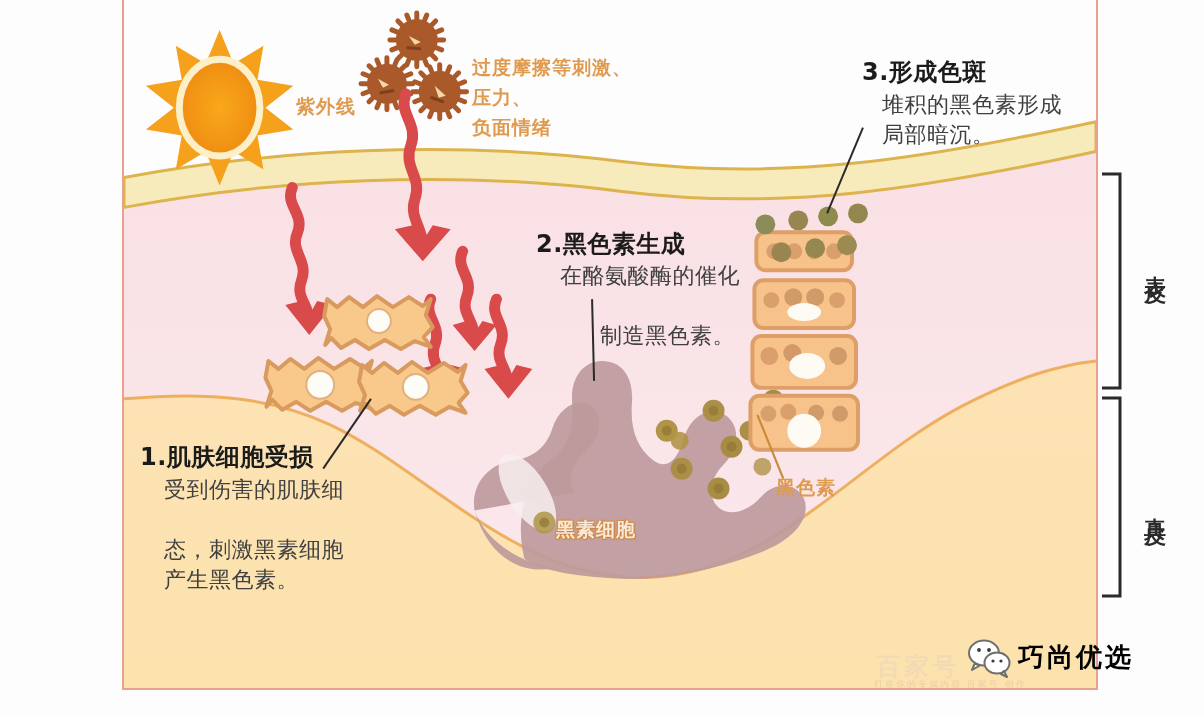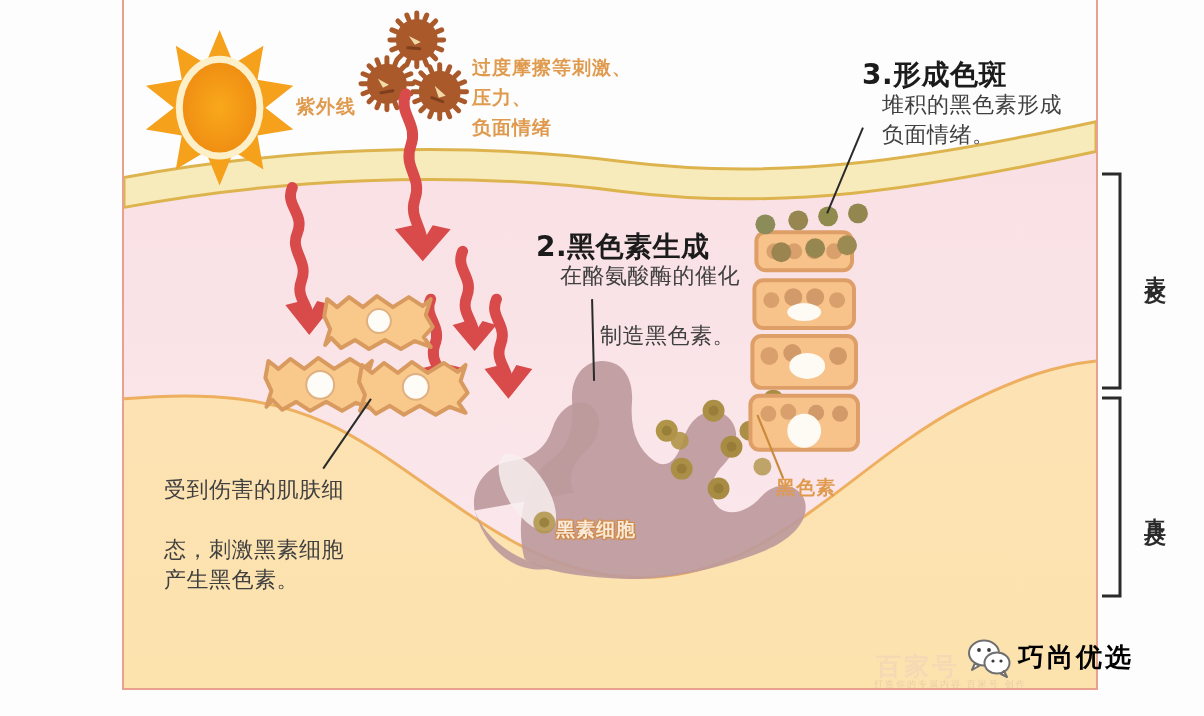--- a/index.html
+++ b/index.html
@@ -11,21 +11,21 @@
     overflow:hidden;position:relative;
   }
   #stage{position:absolute;left:0;top:0;width:1204px;height:716px;}
   .fig-frame{
     position:absolute;left:122px;top:0px;width:976px;height:690px;
     border:2px solid #e8a18e;border-top:none;box-sizing:border-box;
     overflow:hidden;background:#fdfdfd;
   }
   .svg-layer{position:absolute;left:0;top:0;width:100%;height:100%;}
   .txt{position:absolute;white-space:pre;line-height:1.22;}
-  .step-title{font-weight:bold;color:#1b1b1b;font-size:28px;letter-spacing:.5px;}
+  .step-title{font-weight:bold;color:#1b1b1b;font-size:24px;letter-spacing:.5px;}
   .step-body{color:#404040;font-size:22px;letter-spacing:.5px;}
   .orange-label{color:#e09a4e;font-weight:bold;font-size:19px;letter-spacing:1px;}
   .side-label{color:#2a2a2a;font-size:22px;font-weight:bold;writing-mode:vertical-rl;letter-spacing:6px;}
   .melano-label{
     font-size:19px;font-weight:bold;color:#fdf3e2;letter-spacing:1px;
     text-shadow:0 0 2px #d98a3c,1px 1px 1px #c97a2e,-1px 1px 1px #d98a3c,
                 1px -1px 1px #d98a3c,-1px -1px 1px #d98a3c;
     opacity:.9;
   }
   .wm-baijia{
@@ -311,22 +311,23 @@
     <div class="txt orange-label" style="left:348px;top:56px;">过度摩擦等刺激、</div>
     <div class="txt orange-label" style="left:348px;top:86px;">压力、</div>
     <div class="txt orange-label" style="left:348px;top:116px;">负面情绪</div>
 
     <div class="txt step-title" style="left:412px;top:230px;">2.黑色素生成</div>
     <div class="txt step-body" style="left:436px;top:263px;">在酪氨酸酶的催化</div>
     <div class="txt step-body" style="left:436px;top:323px;margin-left:40px;">制造黑色素。</div>
 
     <div class="txt step-title" style="left:738px;top:58px;">3.形成色斑</div>
     <div class="txt step-body" style="left:758px;top:92px;">堆积的黑色素形成</div>
-    <div class="txt step-body" style="left:758px;top:122px;">负面情绪。</div>
-
+    <div class="txt step-body" style="left:758px;top:122px;">局部暗沉。</div>
+
+    <div class="txt step-title" style="left:16px;top:443px;">1.肌肤细胞受损</div>
     <div class="txt step-body" style="left:40px;top:477px;">受到伤害的肌肤细</div>
     <div class="txt step-body" style="left:40px;top:537px;">态，刺激黑素细胞</div>
     <div class="txt step-body" style="left:40px;top:567px;">产生黑色素。</div>
 
     <div class="txt orange-label" style="left:652px;top:476px;">黑色素</div>
 
     <div class="txt melano-label" style="left:432px;top:518px;">黑素细胞</div>
 
     <div class="wm-baijia" style="left:752px;top:650px;">百家号</div>
     <div class="wm-baijia-sub" style="left:750px;top:678px;">打造你的专属内容 百家号 创作</div>

